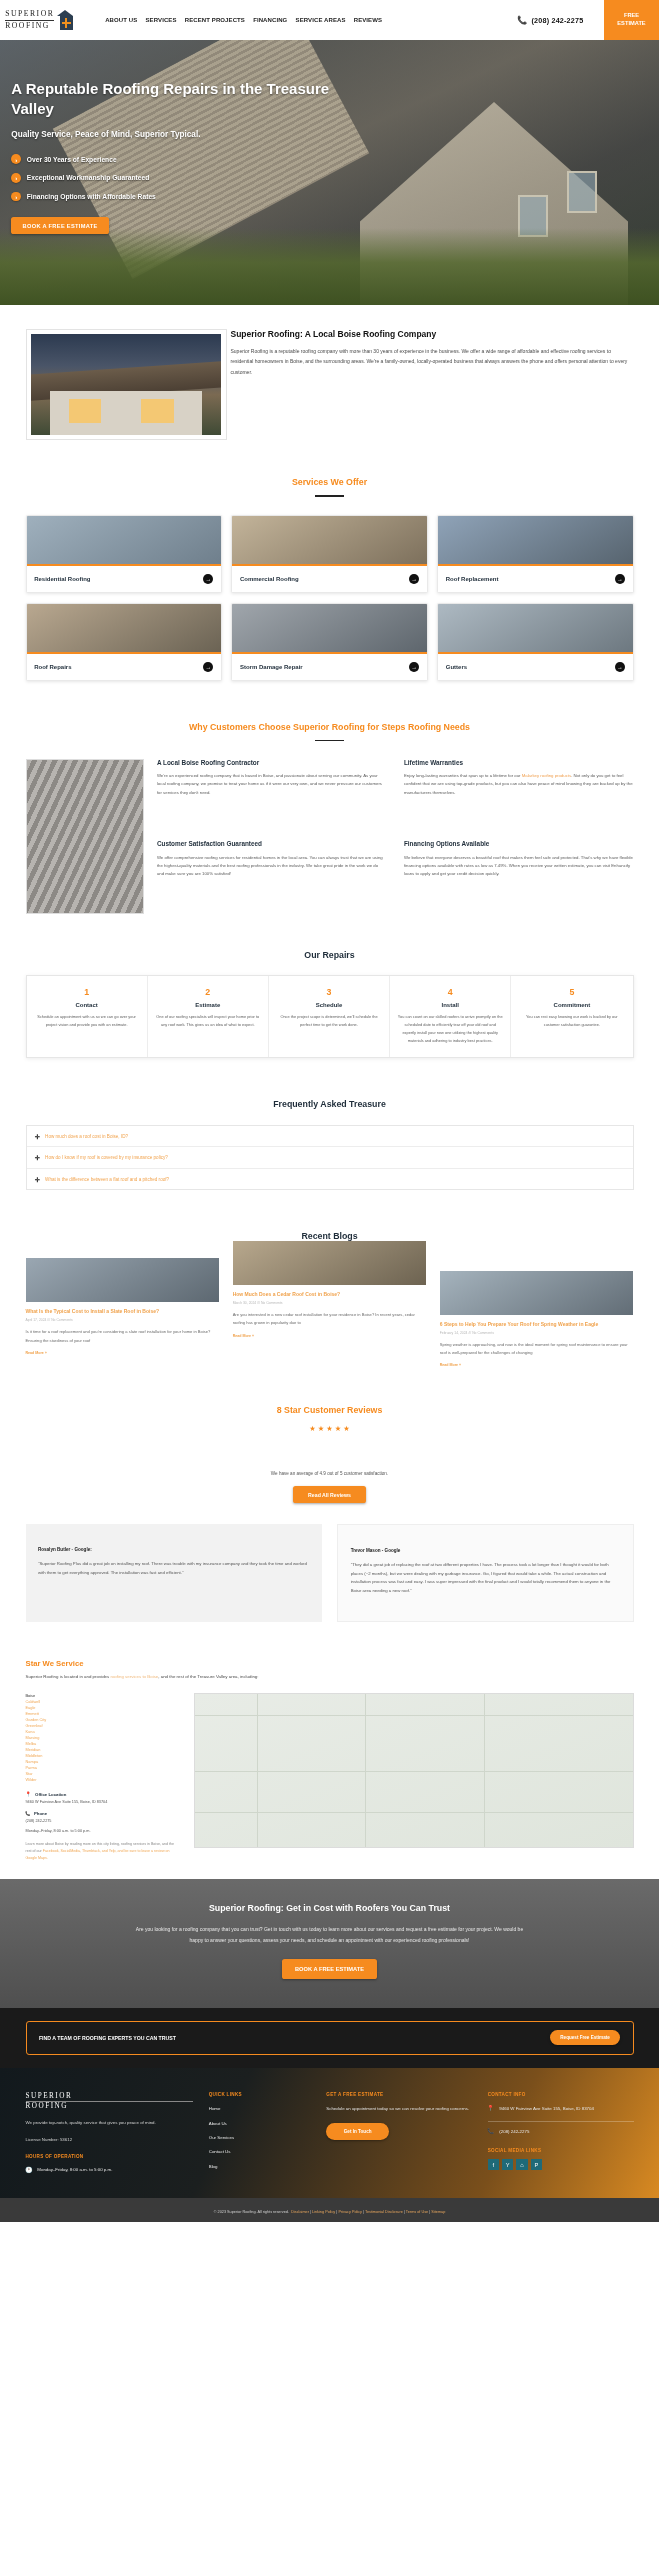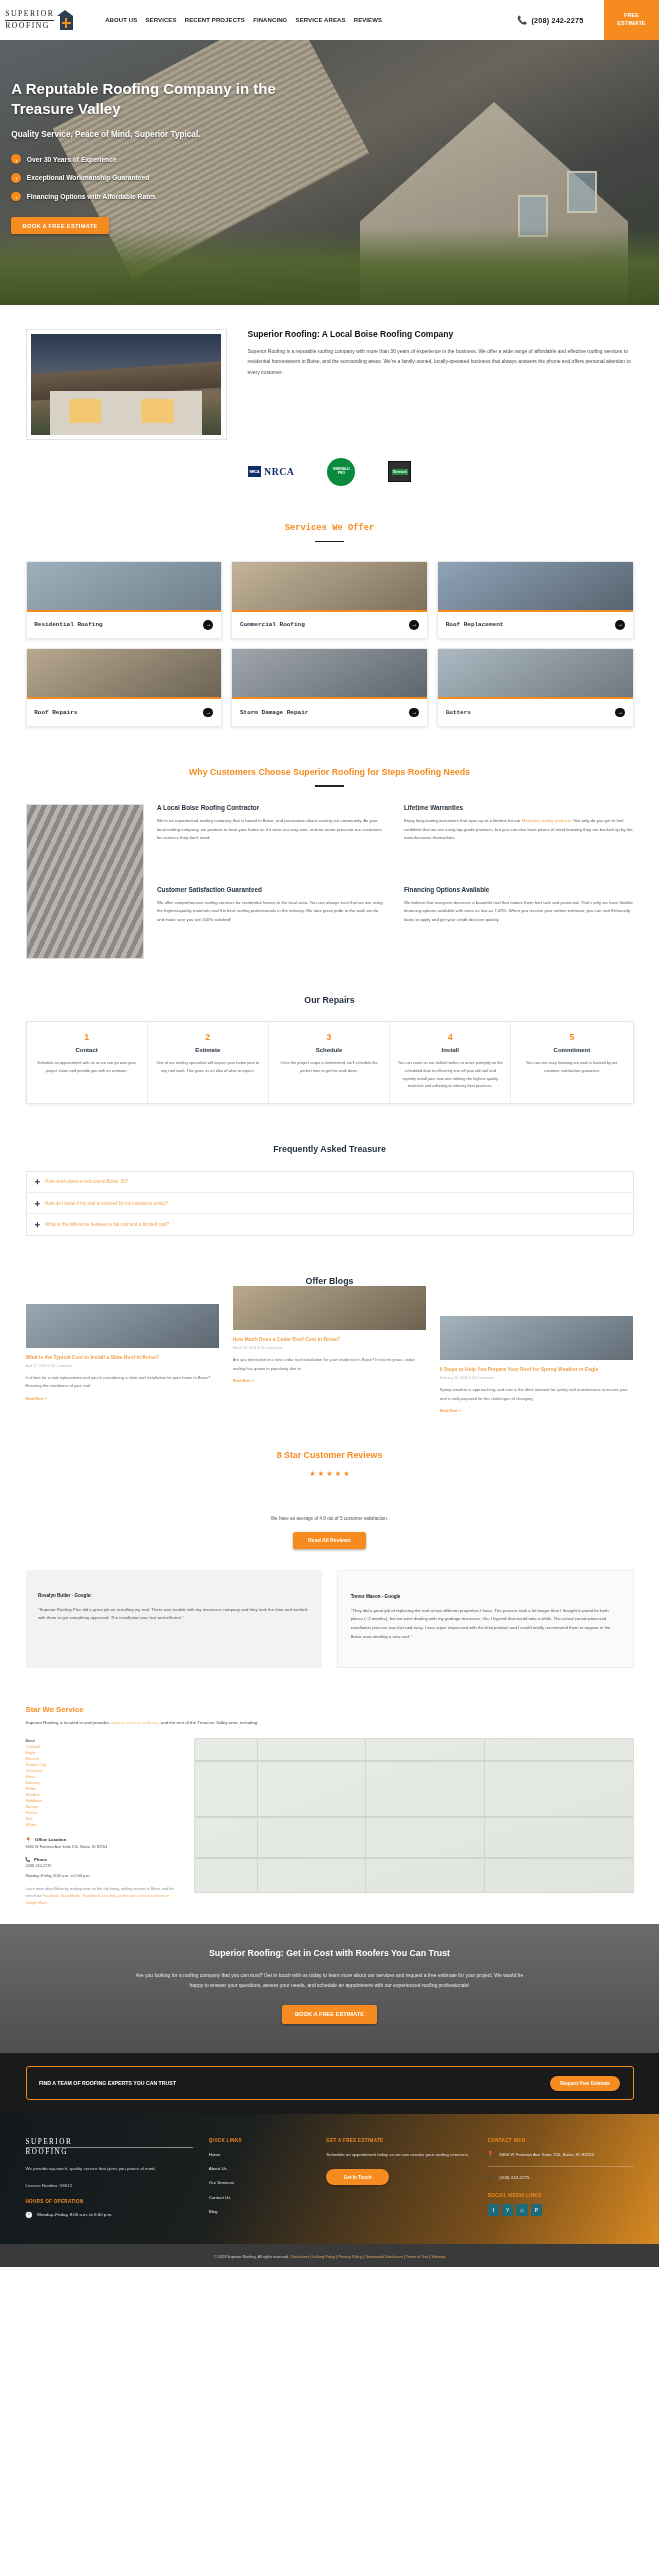--- a/index.html
+++ b/index.html
@@ -62,42 +62,42 @@
   .hero-cta{margin-top:15.5px;padding:5.7px 11.3px;font-size:5.7px;letter-spacing:0.3px;}
 
   
   .wrap{width:608px;margin:0 auto;}
   .sec-title{text-align:center;font-size:8.8px;font-weight:bold;color:#f68b1f;}
   .sec-title.dark{color:#1f2d3a;}
   .rule{width:29px;height:1.5px;background:#222;margin:8.2px auto 0;}
 
   
   .about{padding:24px 0 18.5px;}
-  .about-row{display:flex;gap:21px;align-items:flex-start;}
+  .about-row{display:flex;gap:4px;align-items:flex-start;}
   .about-img{width:201px;height:111px;flex:none;border:0.5px solid #e3e3e3;padding:4.1px;background:#fff;}
   .about-img .ph{width:100%;height:100%;position:relative;overflow:hidden;
     background:linear-gradient(180deg,#2c3a50 0%,#4a5568 32%,#7b6a52 60%,#3f4a35 100%);}
   .about-img .ph .roofline{position:absolute;top:34%;left:-6%;width:112%;height:26%;
     background:linear-gradient(180deg,#6b5c4a,#4c4034);transform:rotate(-4deg);}
   .about-img .ph .house{position:absolute;bottom:0;left:10%;width:80%;height:44%;background:#d8d2c6;}
   .about-img .ph .w1,.about-img .ph .w2{position:absolute;bottom:12%;width:17%;height:24%;background:#f4c873;}
   .about-img .ph .w1{left:20%;} .about-img .ph .w2{left:58%;}
   .about-txt h2{font-size:8.5px;font-weight:bold;color:#111;margin-bottom:7.2px;}
   .about-txt p{font-size:5px;line-height:2.05;color:#4a4a4a;}
   .badges{display:flex;justify-content:center;gap:33px;align-items:center;margin-top:17.5px;}
   .badge-nrca{display:flex;align-items:center;gap:3.1px;}
   .badge-nrca .sq{width:13.4px;height:11.3px;background:#0f2d6b;display:flex;align-items:center;justify-content:center;color:#fff;font-size:4.1px;font-weight:bold;letter-spacing:-0.5px;}
   .badge-nrca .tx{font-family:"Liberation Serif",serif;font-size:9.8px;font-weight:bold;color:#0f2d6b;letter-spacing:0.5px;}
   .badge-em{width:28px;height:28px;border-radius:50%;background:#0a8a3c;color:#fff;font-size:3.3px;
     display:flex;align-items:center;justify-content:center;text-align:center;font-weight:bold;line-height:1.15;padding:2.6px;}
   .badge-dir{width:23px;height:20.6px;background:#2f2f2f;border:1px solid #111;display:flex;align-items:center;justify-content:center;}
   .badge-dir span{background:#1f8f3a;color:#fff;font-size:3.1px;padding:1px 1.5px;font-weight:bold;}
 
   
-  .services{padding:18.5px 0 23px;font-family:Liberation Mono, monospace;}
+  .services{padding:18.5px 0 23px;}
   .svc-grid{display:grid;grid-template-columns:repeat(3,1fr);gap:9.3px;margin-top:18.5px;}
   .svc-card{background:#fff;border:0.5px solid #e9e9e9;border-radius:1.5px;box-shadow:0 1px 3.6px rgba(0,0,0,.10);overflow:hidden;}
   .svc-ph{height:48px;background:linear-gradient(150deg,#9fb0bd,#6f7f8c);}
   .svc-ph.v2{background:linear-gradient(150deg,#c3b49a,#7d705c);}
   .svc-ph.v3{background:linear-gradient(150deg,#8fa3b8,#57646f);}
   .svc-ph.v4{background:linear-gradient(150deg,#b9a890,#6b6354);}
   .svc-ph.v5{background:linear-gradient(150deg,#a0a6ac,#5e666d);}
   .svc-ph.v6{background:linear-gradient(150deg,#adb9c2,#6d7880);}
   .svc-bar{height:2.1px;background:#f68b1f;}
   .svc-foot{display:flex;align-items:center;justify-content:space-between;padding:8.2px 7.7px;}
@@ -265,21 +265,21 @@
 </header>
 
 <section class="hero">
   <div class="hero-bg">
     <div class="hero-roofA"></div>
     <div class="hero-roofB"></div>
     <div class="hero-win" style="top:131px;right:62px;"></div>
     <div class="hero-win" style="top:155px;right:111px;"></div>
   </div>
   <div class="hero-inner wrap-free">
-    <h1>A Reputable Roofing Company in the Treasure Valley</h1>
+    <h1>A Reputable Roofing Repairs in the Treasure Valley</h1>
     <h2>Quality Service, Peace of Mind, Superior Typical.</h2>
     <div class="hero-bullets">
       <div class="hb">
         <span class="hb-ic">›</span>
         <span class="hb-tx">Over 30 Years of Experience</span>
       </div>
       <div class="hb">
         <span class="hb-ic">›</span>
         <span class="hb-tx">Exceptional Workmanship Guaranteed</span>
       </div>
@@ -300,32 +300,20 @@
             <div class="roofline"></div>
             <div class="house"></div>
             <div class="w1"></div>
             <div class="w2"></div>
           </div>
       </div>
       <div class="about-txt">
         <h2>Superior Roofing: A Local Boise Roofing Company</h2>
         <p>Superior Roofing is a reputable roofing company with more than 30 years of experience in the business. We offer a wide range of affordable and effective roofing services to residential homeowners in Boise, and the surrounding areas. We're a family-owned, locally-operated business that always answers the phone and offers personal attention to every customer.</p>
       </div>
-    </div>
-    <div class="badges">
-      <div class="badge-nrca">
-        <span class="sq">NRCA</span>
-          <span class="tx">NRCA</span>
-      </div>
-      <div class="badge-em">
-          <span>EMERALD PRO</span>
-        </div>
-      <div class="badge-dir">
-          <span>Directorii</span>
-        </div>
     </div>
   </div>
 </section>
 
 <section class="services">
   <div class="wrap">
     <div class="sec-title">Services We Offer</div>
     <div class="rule"></div>
     <div class="svc-grid">
       <div class="svc-card">
@@ -458,21 +446,21 @@
       <div class="faq-item">
         <span class="faq-plus">✛</span>
         <span class="faq-q">What is the difference between a flat roof and a pitched roof?</span>
       </div>
     </div>
   </div>
 </section>
 
 <section class="blogs">
   <div class="wrap">
-    <div class="sec-title dark">Offer Blogs</div>
+    <div class="sec-title dark">Recent Blogs</div>
     <div class="blog-grid">
       <div class="blog-card c1">
         <div class="blog-ph"></div>
         <div class="blog-title">What Is the Typical Cost to Install a Slate Roof in Boise?</div>
         <div class="blog-meta">April 17, 2024 /// No Comments</div>
         <div class="blog-ex">Is it time for a roof replacement and you're considering a slate roof installation for your home in Boise? Ensuring the sturdiness of your roof</div>
         <a class="blog-more">Read More »</a>
       </div>
       <div class="blog-card c2">
         <div class="blog-ph b2"></div>

